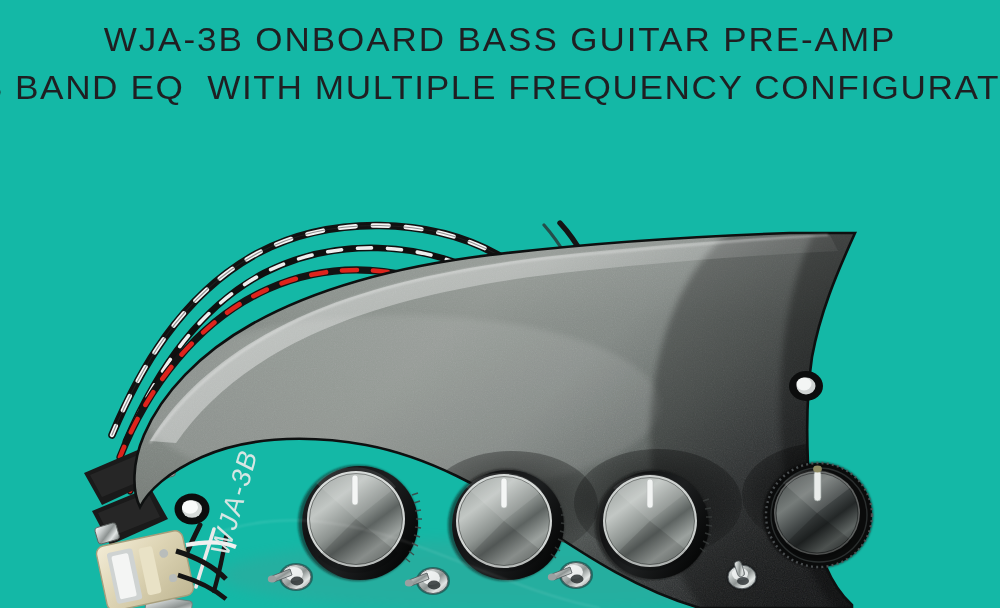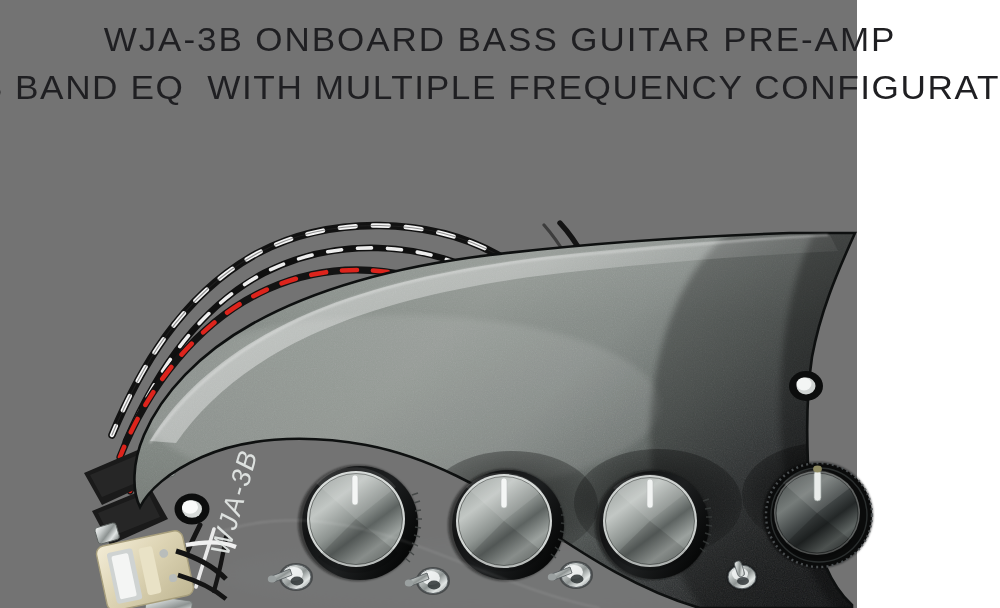--- a/index.html
+++ b/index.html
@@ -9,23 +9,23 @@
   }
   body {
     width: 1000px;
     height: 608px;
     overflow: hidden;
     font-family: "Liberation Sans", sans-serif;
     position: relative;
   }
   #page {
     position: relative;
-    width: 857px;
+    width: 1000px;
     height: 608px;
-    background: #737373;
+    background: #14b8a6;
   }
 
   
   .headline-block {
     position: absolute;
     left: 0;
     top: 0;
     width: 1000px;
     text-align: center;
     z-index: 5;

